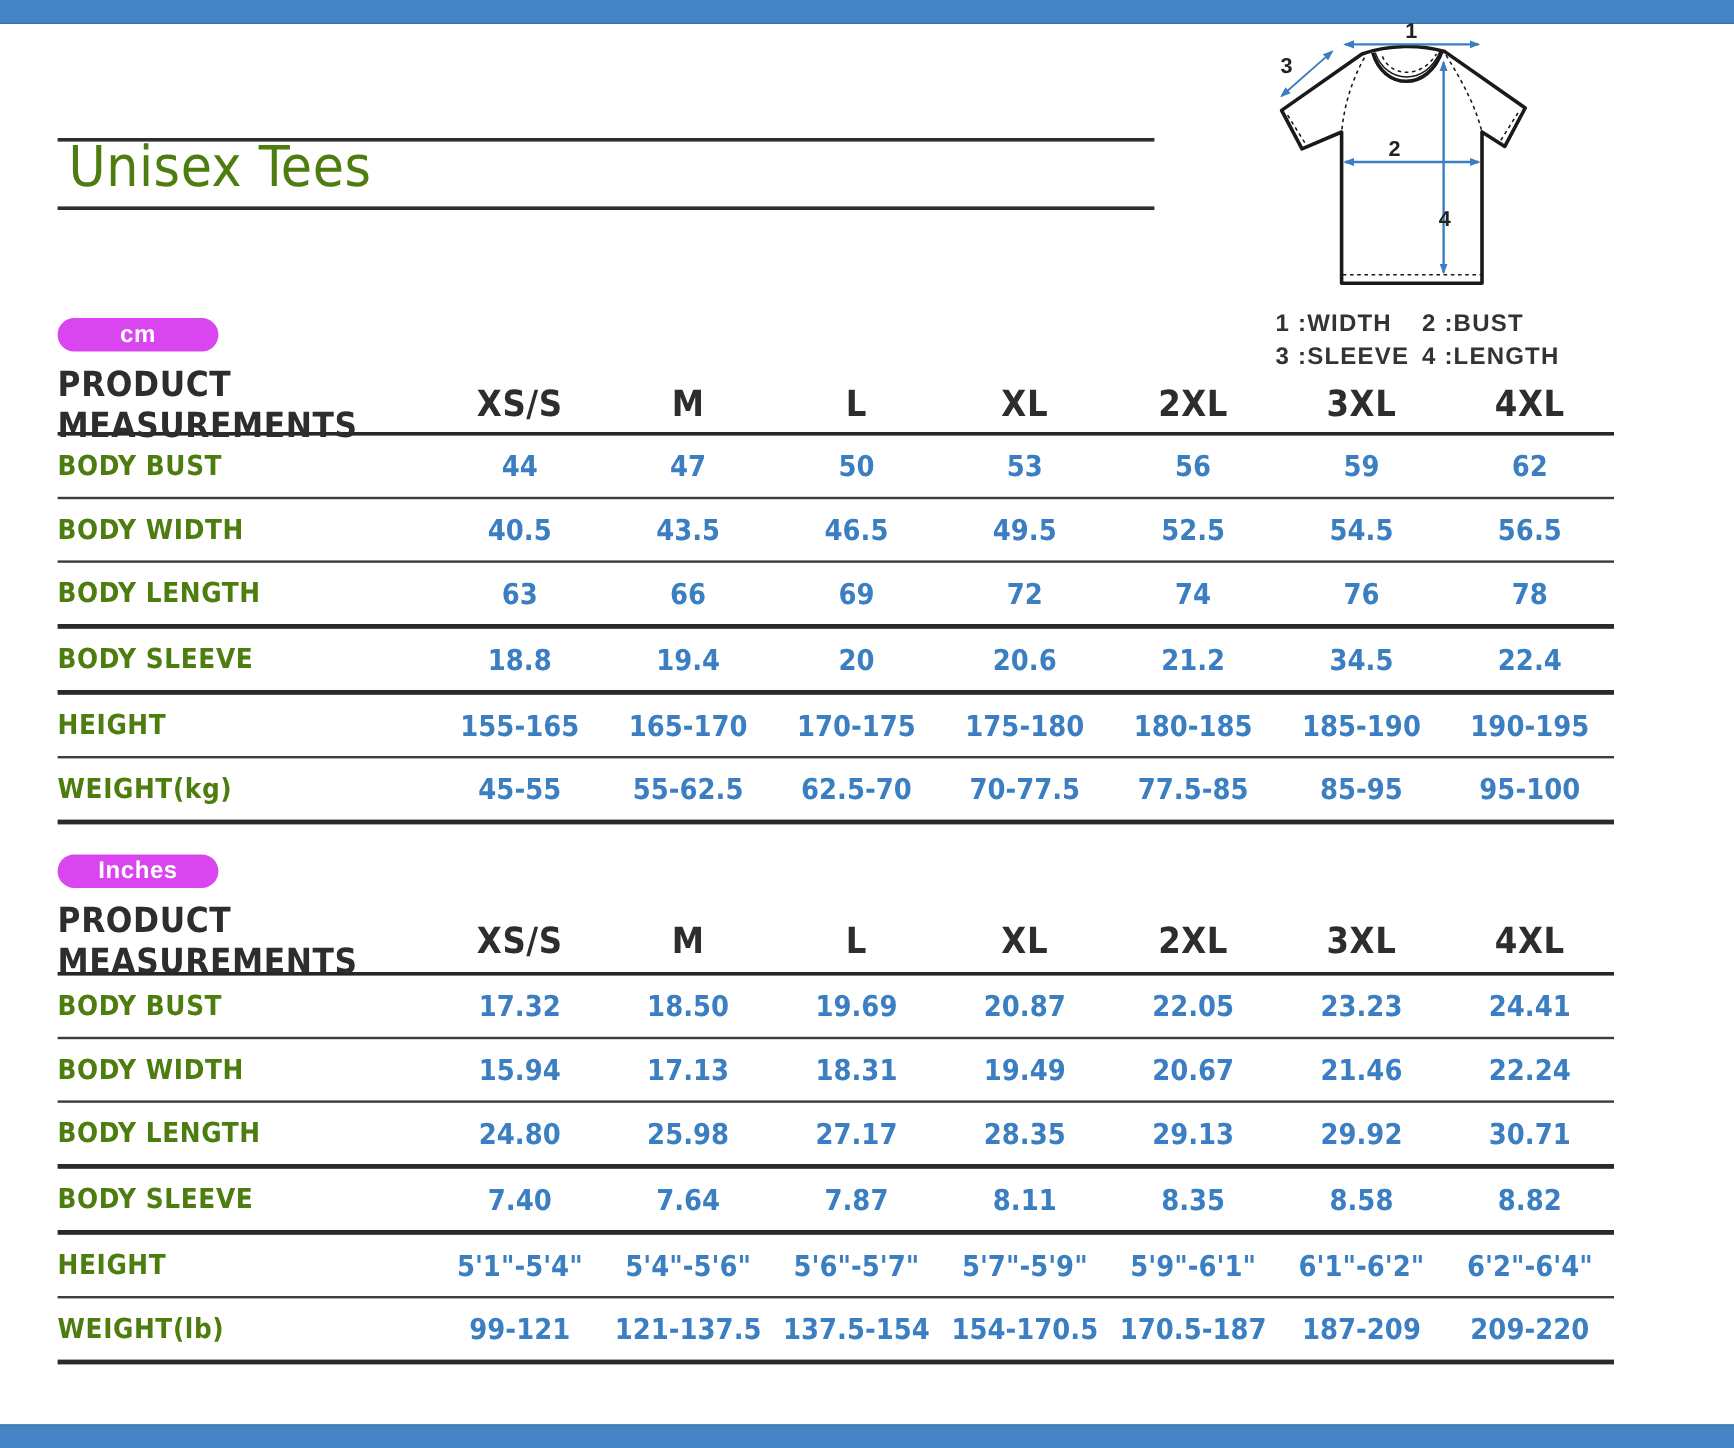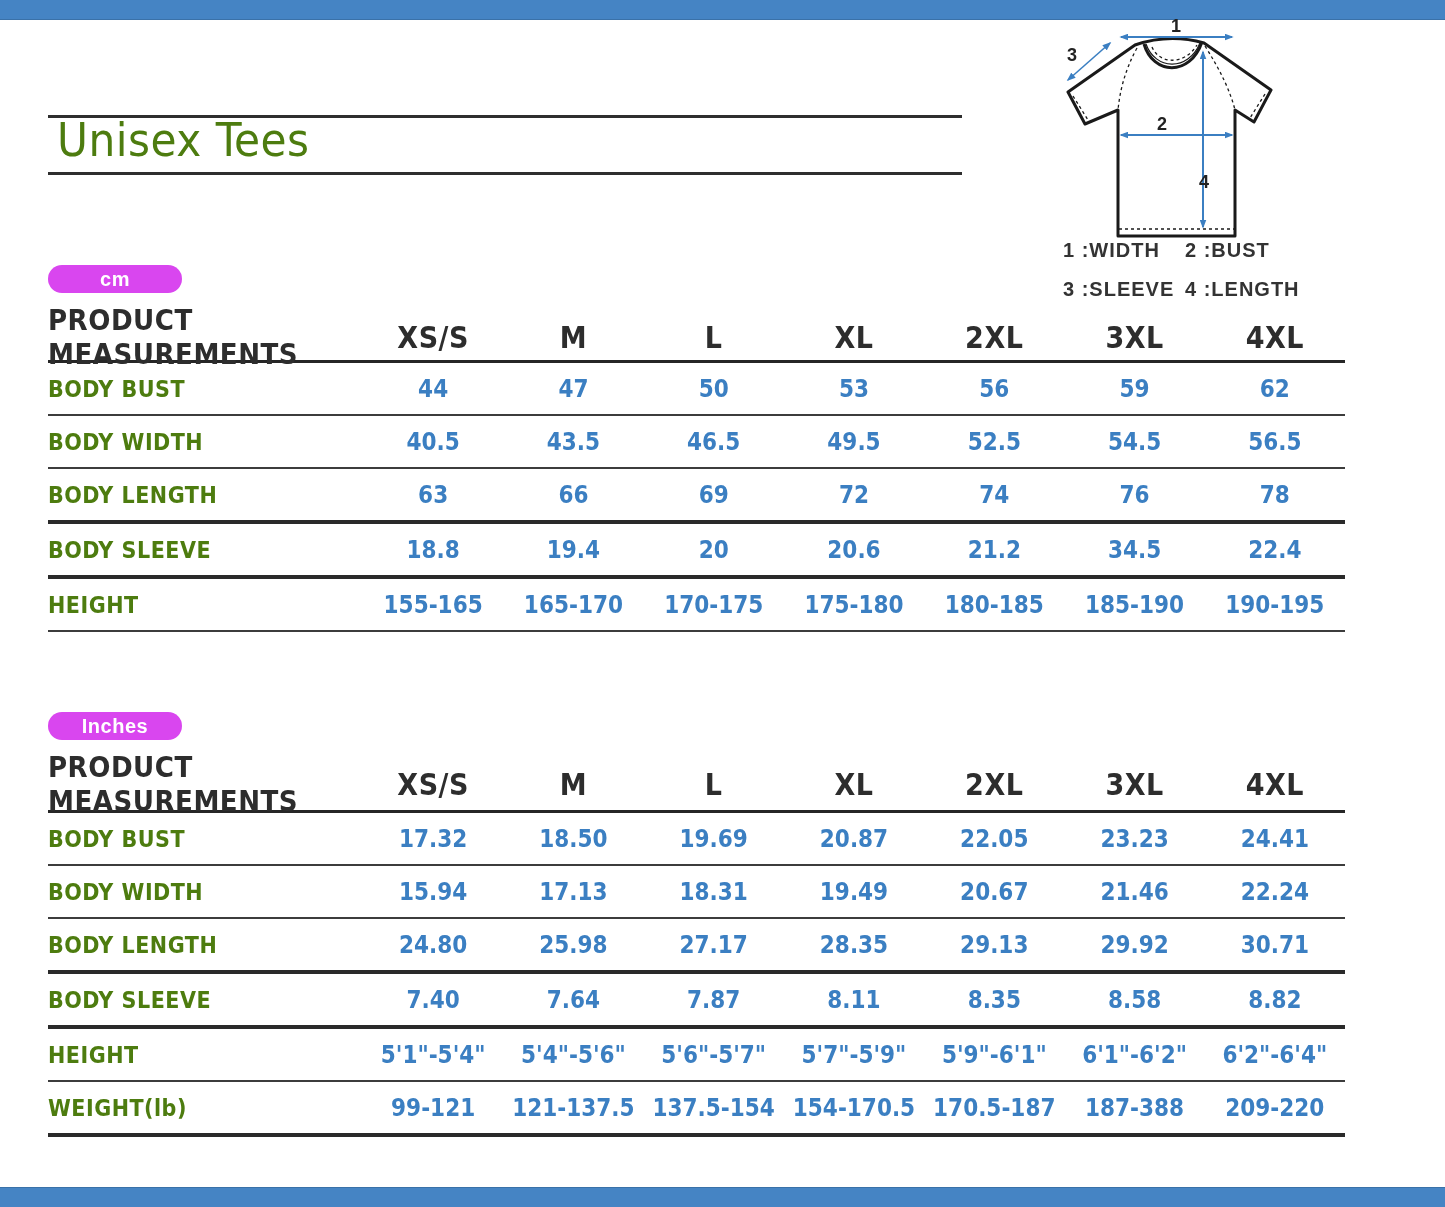--- a/index.html
+++ b/index.html
@@ -38,22 +38,22 @@
   .srow.thick{border-bottom:4px solid #2a2a2a;}
   .cell{flex:1;text-align:center;}
   .cell.label{flex:0 0 315px;text-align:left;}
   .head .cell{font-size:30px;font-weight:bold;color:#2d2d2d;letter-spacing:0.5px;}
   .head .cell.label{font-size:29px;}
   .rlabel{font-size:23px;font-weight:bold;color:#4d7c0f;letter-spacing:0.5px;}
   .val{font-size:24px;font-weight:bold;color:#3b7fc2;}
 
   
   #tshirt{position:absolute;left:1058px;top:18px;width:300px;height:230px;}
-  #legend{position:absolute;left:1063px;top:239px;display:grid;
-          grid-template-columns:122px auto;row-gap:16px;
+  #legend{position:absolute;left:1063px;top:259px;display:grid;
+          grid-template-columns:122px auto;row-gap:4px;
           font-size:20px;font-weight:bold;color:#333333;letter-spacing:1px;}
 </style>
 </head>
 <body>
 
 <div class="canvas">
 
   <div class="bar" id="bar-top"></div>
 
   <div class="hrule" id="rule1"></div>
@@ -155,20 +155,30 @@
     <div class="srow">
       <div class="cell label rlabel">HEIGHT</div>
       <div class="cell val">155-165</div>
       <div class="cell val">165-170</div>
       <div class="cell val">170-175</div>
       <div class="cell val">175-180</div>
       <div class="cell val">180-185</div>
       <div class="cell val">185-190</div>
       <div class="cell val">190-195</div>
     </div>
+    <div class="srow thick">
+      <div class="cell label rlabel">WEIGHT(kg)</div>
+      <div class="cell val">45-55</div>
+      <div class="cell val">55-62.5</div>
+      <div class="cell val">62.5-70</div>
+      <div class="cell val">70-77.5</div>
+      <div class="cell val">77.5-85</div>
+      <div class="cell val">85-95</div>
+      <div class="cell val">95-100</div>
+    </div>
   </div>
 
   <div class="badge" id="badge-in">Inches</div>
 
   <div class="size-table cond" id="table-in">
     <div class="srow head">
       <div class="cell label">PRODUCT MEASUREMENTS</div>
       <div class="cell">XS/S</div>
       <div class="cell">M</div>
       <div class="cell">L</div>
@@ -227,20 +237,20 @@
       <div class="cell val">6'1"-6'2"</div>
       <div class="cell val">6'2"-6'4"</div>
     </div>
     <div class="srow thick">
       <div class="cell label rlabel">WEIGHT(lb)</div>
       <div class="cell val">99-121</div>
       <div class="cell val">121-137.5</div>
       <div class="cell val">137.5-154</div>
       <div class="cell val">154-170.5</div>
       <div class="cell val">170.5-187</div>
-      <div class="cell val">187-388</div>
+      <div class="cell val">187-209</div>
       <div class="cell val">209-220</div>
     </div>
   </div>
 
   <div class="bar" id="bar-bottom"></div>
 
 </div>
 
 </body></html>

